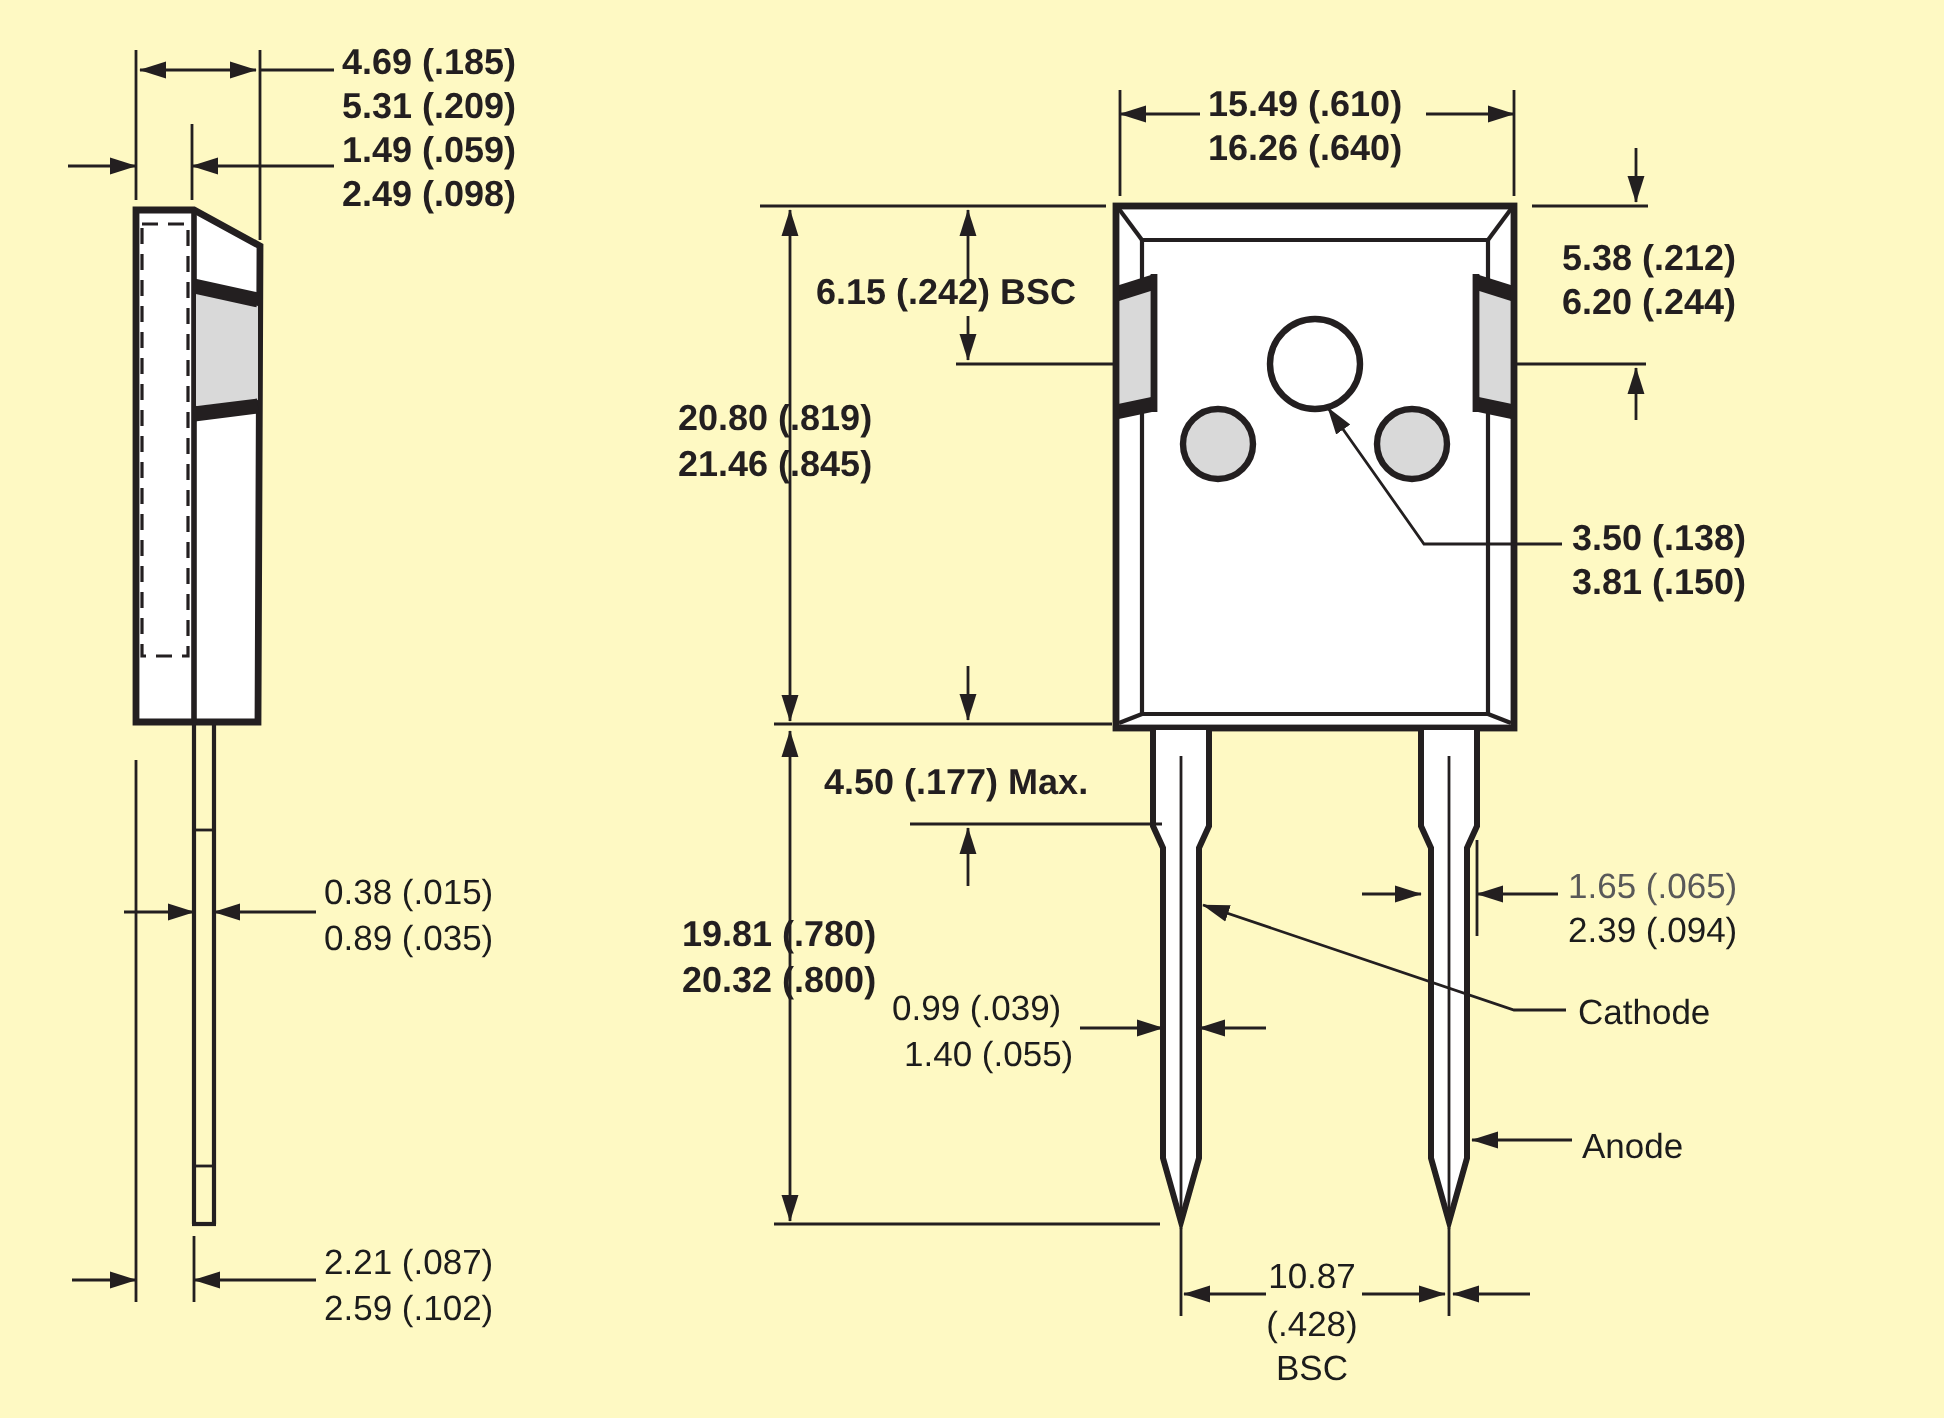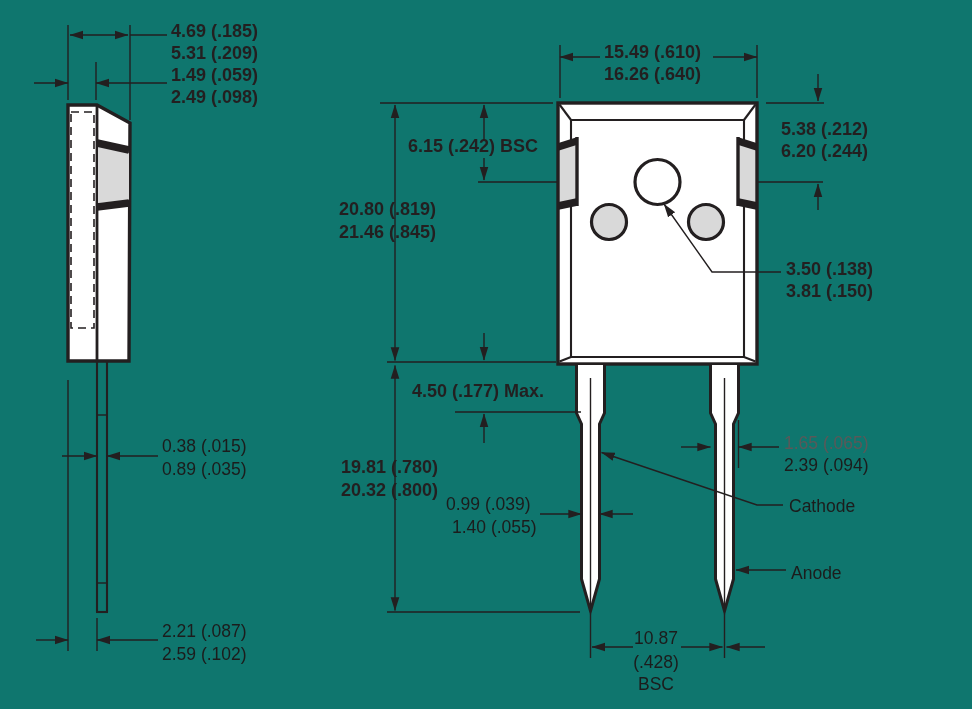--- a/index.html
+++ b/index.html
@@ -1,16 +1,16 @@
 <!DOCTYPE html>
 <html><head>
 <meta charset="utf-8">
 <style>
   html,body{margin:0;padding:0;background:#ffffff;}
-  .stage{position:relative;width:972px;height:709px;background:#0f766e;overflow:hidden;
+  .stage{position:relative;width:972px;height:709px;background:#fef9c3;overflow:hidden;
          font-family:"Liberation Sans",sans-serif;text-align:right;}
   svg{display:block;}
   .ln{stroke:#231f20;fill:none;}
   .ol{stroke-width:3.4;}
   .md{stroke-width:2.1;}
   .ff{stroke-width:2.8;}
   .th{stroke-width:1.4;}
   .band{stroke-width:7.5;}
   .edge{stroke-width:3.4;}
   .lead{stroke:#231f20;stroke-width:3;fill:#ffffff;}

